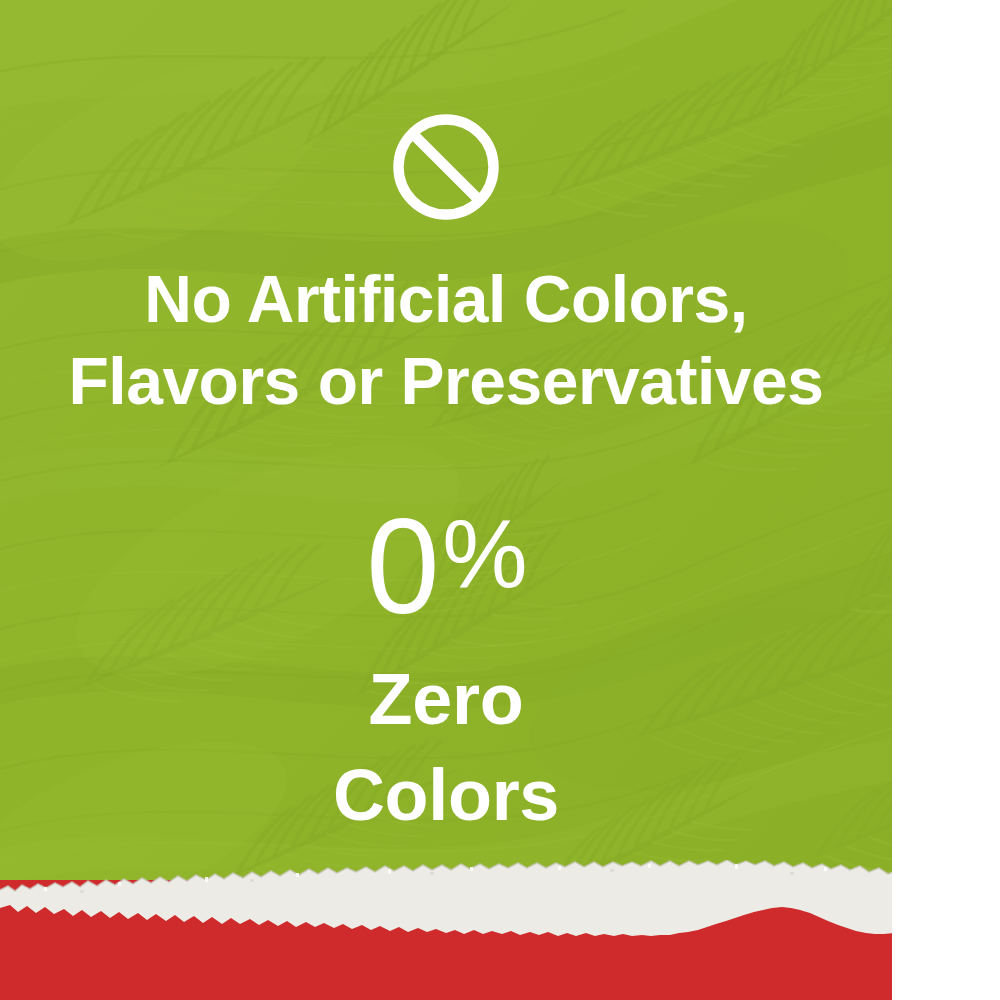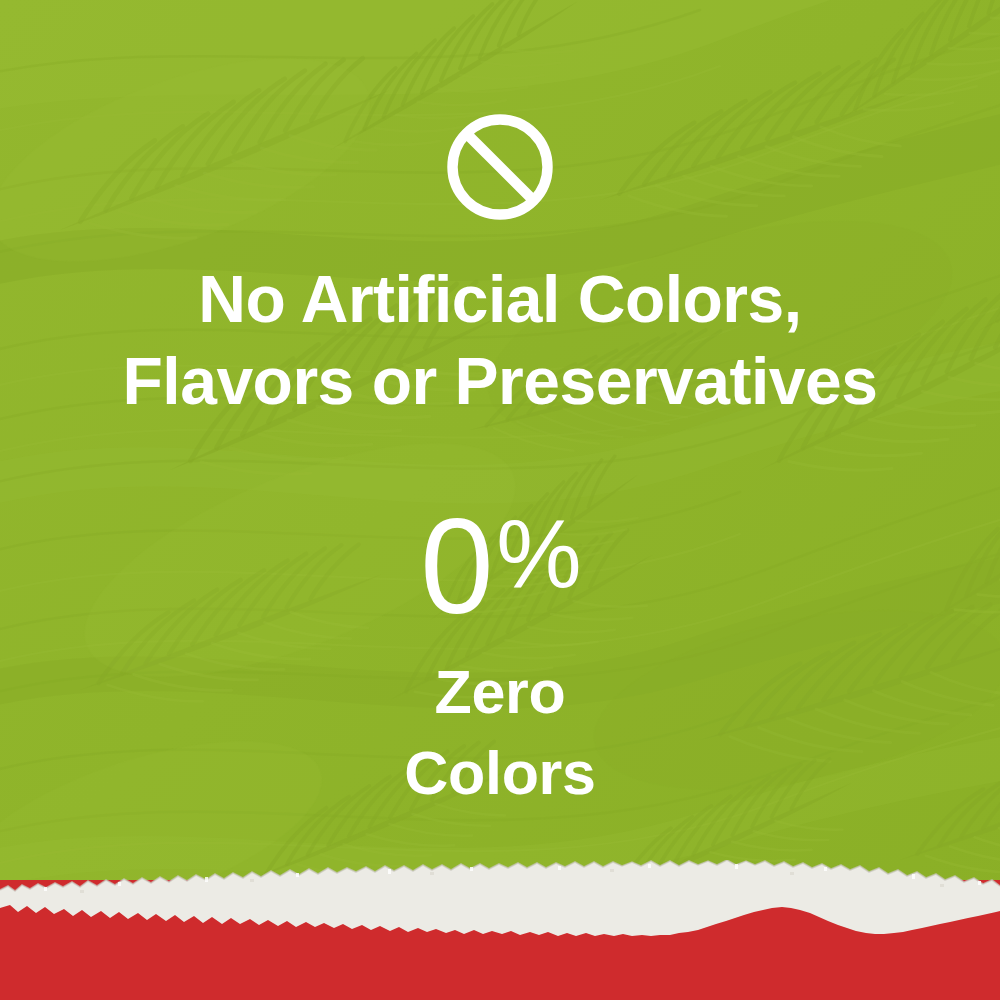--- a/index.html
+++ b/index.html
@@ -7,21 +7,21 @@
     margin: 0;
     padding: 0;
     background: #ffffff;
   }
   body {
     font-family: "Liberation Sans", sans-serif;
   }
 
   .canvas {
     position: relative;
-    width: 1000px;
+    width: 892px;
     height: 1000px;
     overflow: hidden;
     background: #8fb42a;
     user-select: none;
   }
 
   
   .leaf-texture {
     position: absolute;
     inset: 0;
@@ -122,21 +122,21 @@
     display: inline-block;
     vertical-align: top;
     transform: translateY(14px);
     margin-left: 2px;
   }
 
   .zero-label {
     display: block;
     font-family: "Liberation Sans", sans-serif;
     font-weight: 700;
-    font-size: 61px;
+    font-size: 72px;
     line-height: 1.33;
     letter-spacing: -0.3px;
     margin-top: 38px;
   }
   .zero-label .zl-line { display: block; white-space: nowrap; }
 
 </style>
 </head>
 <body>
 

